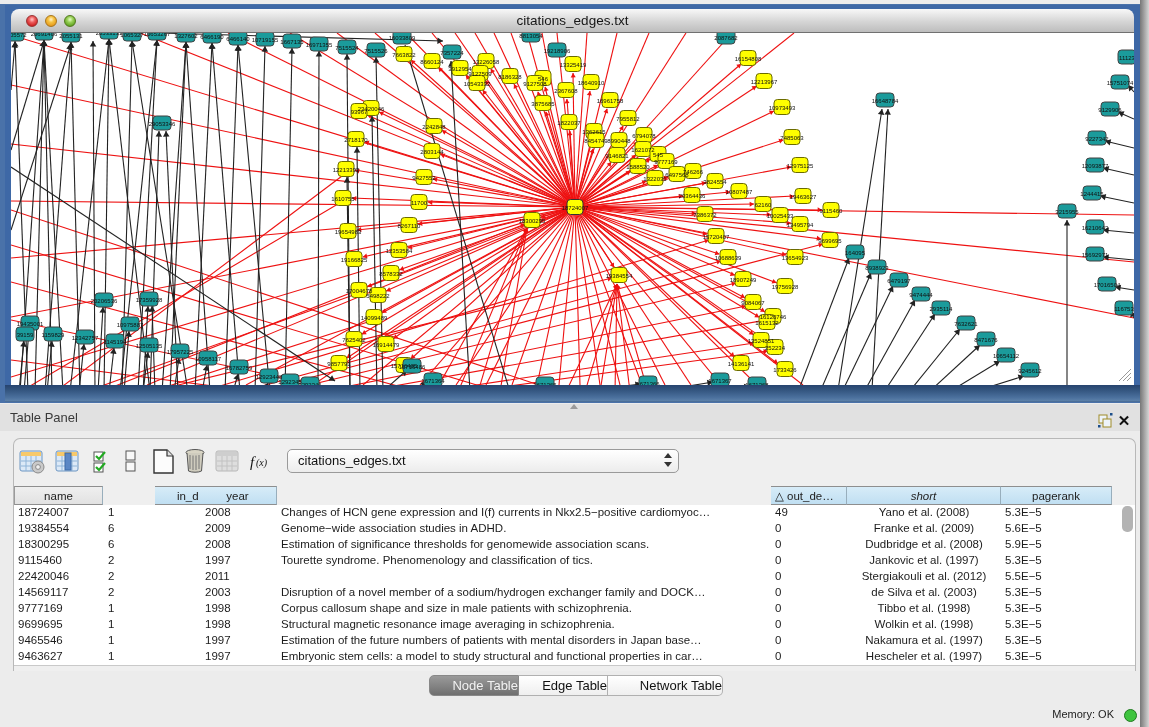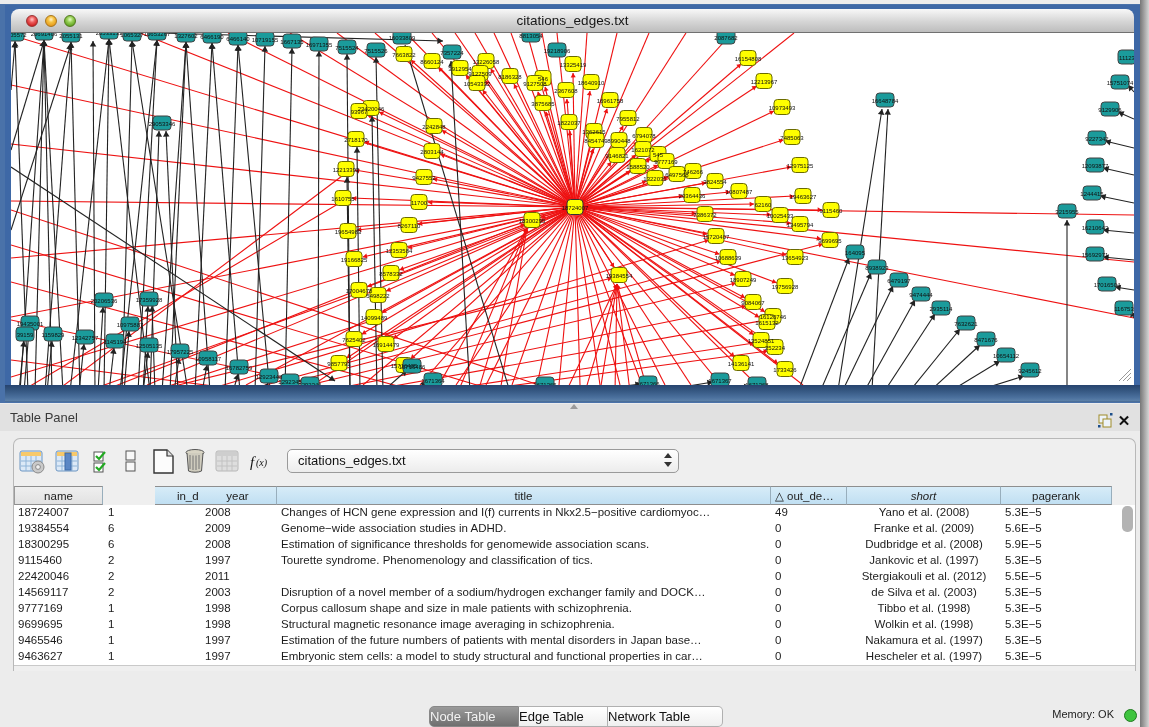--- a/index.html
+++ b/index.html
@@ -25,21 +25,21 @@
 .thead { position:absolute; top:83px; height:19px; font-size:11.5px; color:#222;
   border-top:1px solid #8e8e8e; border-bottom:1px solid #8e8e8e; border-right:1px solid #98aebc;
   background:linear-gradient(#d7ecf8,#c0dff2); text-align:center; line-height:18px; }
 .trow { position:absolute; left:0; top:0; width:1112px; height:16px; font-size:11.5px; color:#1c1c1c; }
 .trow span { position:absolute; top:1px; white-space:nowrap; }
 #memory { position:absolute; right:26px; bottom:7px; font-size:11px; color:#222; }
 #memdot { position:absolute; right:3px; bottom:5px; width:13px; height:13px; border-radius:50%;
   background:#3fc43f; border:1px solid #1f7a1f; }
 #rightstrip { position:absolute; right:0; top:0; width:9px; height:727px;
   background:linear-gradient(to right,#777 0,#9c9c9c 40%,#c2c2c2 80%,#d5d5d5); }
-.seg { position:absolute; top:272px; height:21px; font-size:13px; line-height:20px; text-align:left;margin-top:31px; }
+.seg { position:absolute; top:272px; height:21px; font-size:13px; line-height:20px; text-align:right; }
 </style></head>
 <body>
 <div id="app">
 <div id="desktop"></div>
 <div id="frame"></div>
 <div id="titlebar"></div>
 <div class="tl" id="tl1"></div>
     <div class="tl" id="tl2"></div>
     <div class="tl" id="tl3"></div>
 <div id="wtitle">citations_edges.txt</div>
@@ -814,21 +814,20 @@
  <div style="position:absolute;left:287px;top:46px;width:392px;height:24px;border:1px solid #9a9a9a;border-radius:5px;background:linear-gradient(#fff,#ececec);"></div>
  <div style="position:absolute;left:298px;top:50px;font-size:13px;color:#111;">citations_edges.txt</div>
  <svg width="10" height="16" style="position:absolute;left:663px;top:50px">
    <polygon points="5,0 9,5 1,5" fill="#333"></polygon>
    <polygon points="5,14 9,9 1,9" fill="#333"></polygon>
  </svg>
 
  <div class="thead" style="left:14px;width:89px;background:linear-gradient(#efefef,#e2e2e2);border-left:1px solid #9a9a9a;">name</div>
  <div class="thead" style="left:107px;width:96px;margin-left:48px;">in_degree</div>
  <div class="thead" style="left:199px;width:78px;">year</div>
- <div class="thead" style="left:277px;width:494px;">title</div>
  <div class="thead" style="left:771px;width:76px;text-align:left;padding-left:4px;">△ out_de…</div>
  <div class="thead" style="left:847px;width:154px;font-style:italic;">short</div>
  <div class="thead" style="left:1001px;width:111px;">pagerank</div>
 
  <div style="position:absolute;left:14px;top:102px;width:1121px;height:161px;background:#fff;border-bottom:1px solid #c9c9c9;"></div>
  <div style="position:absolute;left:1122px;top:103px;width:11px;height:26px;background:#b3b3b3;border-radius:5px;"></div>
  <div style="position:absolute;left:0;top:-403px;width:1140px;height:727px;pointer-events:none;">
  <div class="trow" style="top:505px">
 <span style="left:18px">18724007</span>
 <span style="left:108px">1</span>

